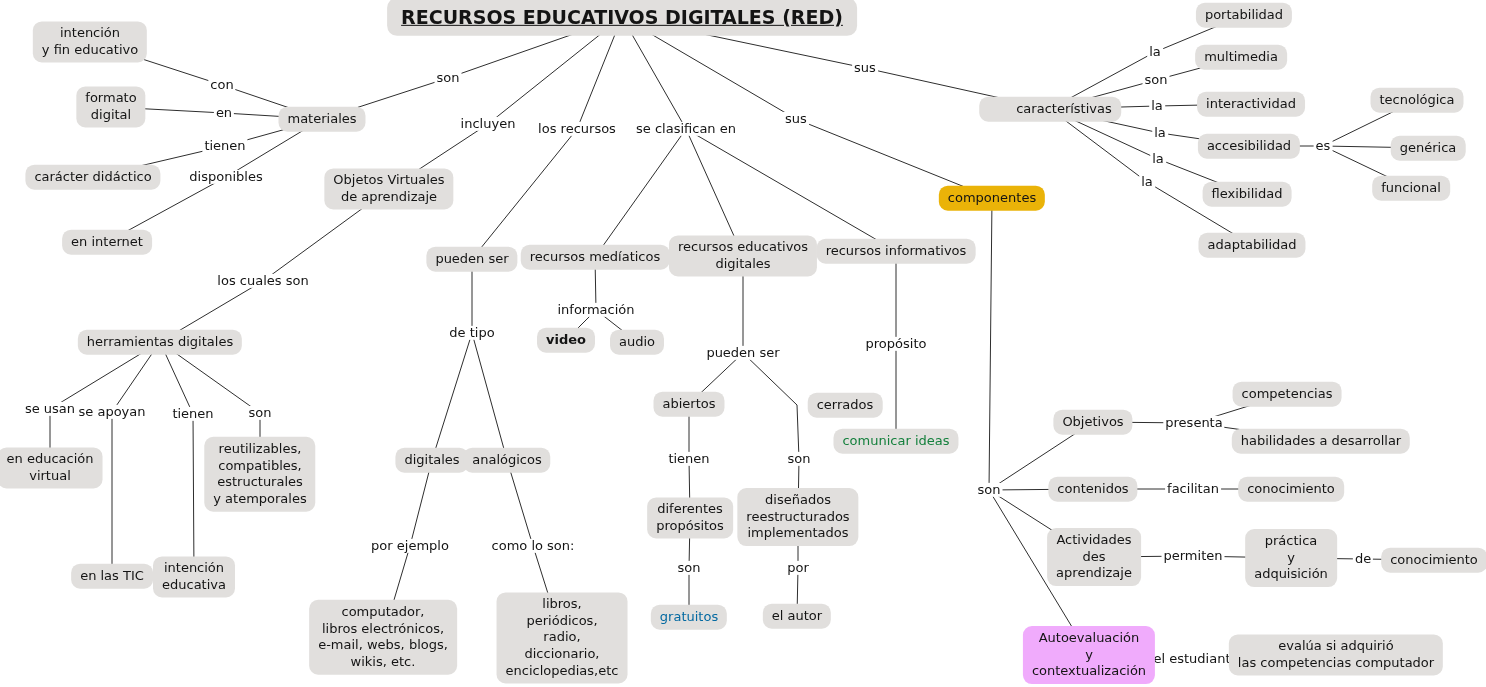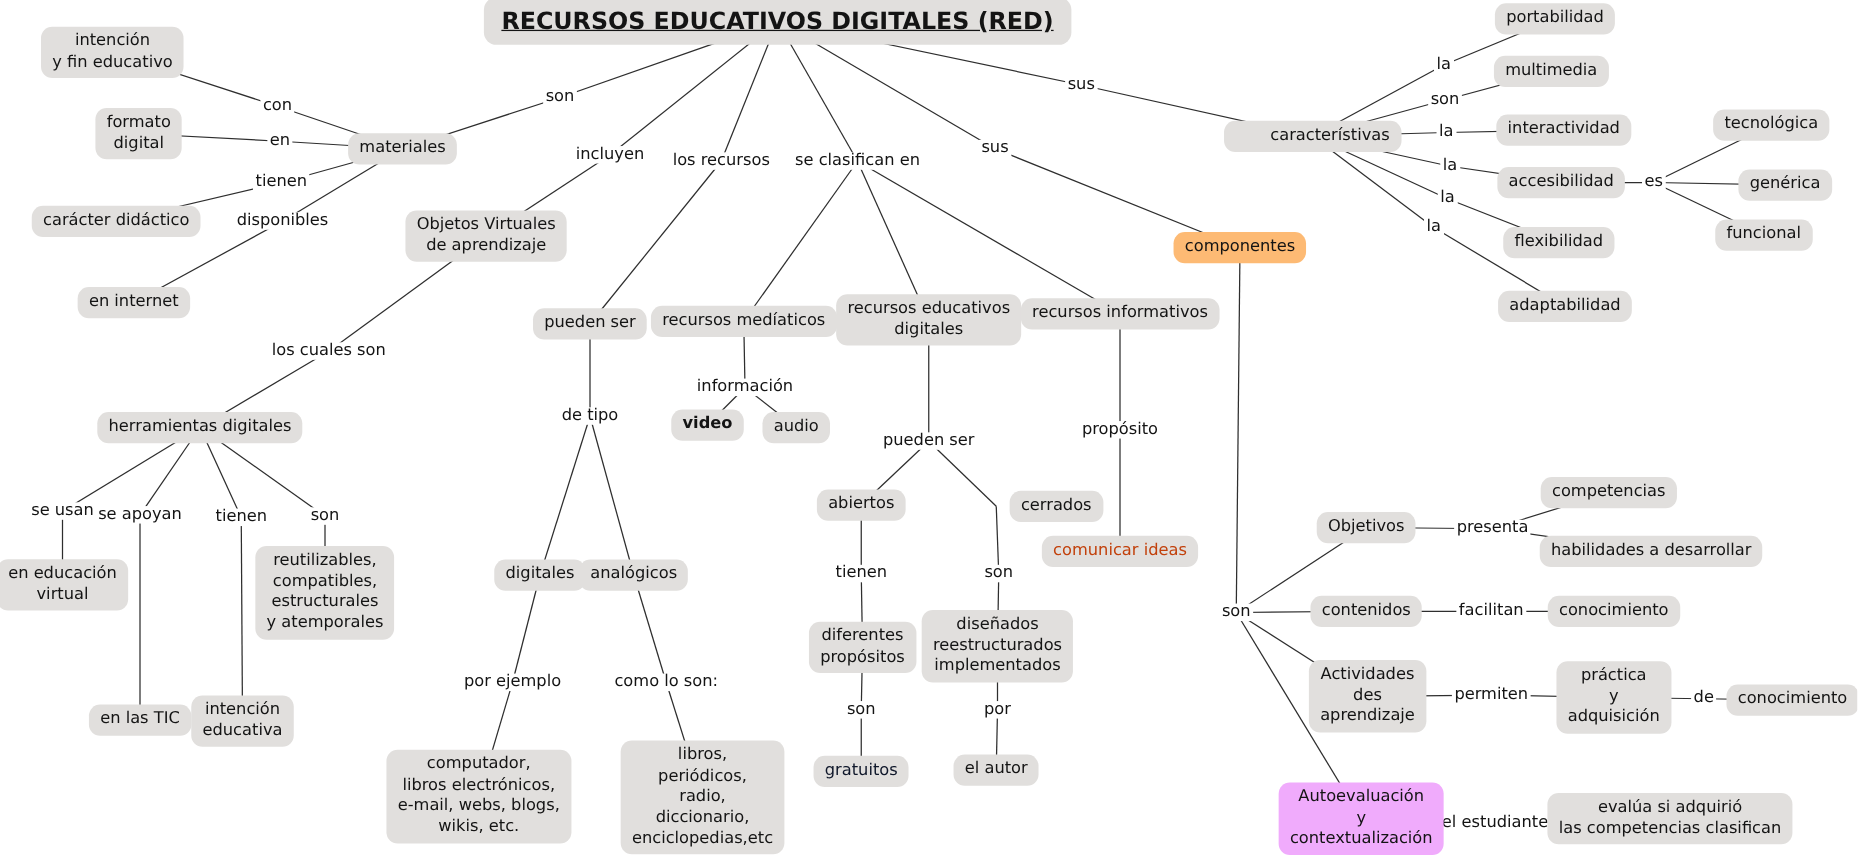--- a/index.html
+++ b/index.html
@@ -202,48 +202,48 @@
 wikis, etc.</div>
     <div class="node" style="left: 595px; top: 257px; background: rgb(225, 223, 221); color: rgb(20, 20, 20);">recursos medíaticos</div>
     <div class="node" style="left: 566px; top: 340px; background: rgb(225, 223, 221); color: rgb(20, 20, 20); font-weight: bold;">video</div>
     <div class="node" style="left: 637px; top: 342px; background: rgb(225, 223, 221); color: rgb(20, 20, 20);">audio</div>
     <div class="node" style="left: 743px; top: 256px; background: rgb(225, 223, 221); color: rgb(20, 20, 20);">recursos educativos
 digitales</div>
     <div class="node" style="left: 689px; top: 404px; background: rgb(225, 223, 221); color: rgb(20, 20, 20);">abiertos</div>
     <div class="node" style="left: 797px; top: 405px; background: rgb(225, 223, 221); color: rgb(20, 20, 20); margin-left: 48px;">cerrados</div>
     <div class="node" style="left: 690px; top: 518px; background: rgb(225, 223, 221); color: rgb(20, 20, 20);">diferentes
 propósitos</div>
-    <div class="node" style="left: 689px; top: 617px; background: rgb(225, 223, 221); color: #0f172a;">gratuitos</div>
+    <div class="node" style="left: 689px; top: 617px; background: rgb(225, 223, 221); color: #0369a1;">gratuitos</div>
     <div class="node" style="left: 798px; top: 517px; background: rgb(225, 223, 221); color: rgb(20, 20, 20);">diseñados
 reestructurados
 implementados</div>
     <div class="node" style="left: 797px; top: 616px; background: rgb(225, 223, 221); color: rgb(20, 20, 20);">el autor</div>
     <div class="node" style="left: 896px; top: 251px; background: rgb(225, 223, 221); color: rgb(20, 20, 20);">recursos informativos</div>
-    <div class="node" style="left: 896px; top: 441px; background: rgb(225, 223, 221); color: #c2410c;">comunicar ideas</div>
+    <div class="node" style="left: 896px; top: 441px; background: rgb(225, 223, 221); color: #15803d;">comunicar ideas</div>
     <div class="node" style="left: 1050px; top: 109px; background: rgb(225, 223, 221); color: rgb(20, 20, 20); padding-left: 37px;">característivas</div>
     <div class="node" style="left: 1244px; top: 15px; background: rgb(225, 223, 221); color: rgb(20, 20, 20);">portabilidad</div>
     <div class="node" style="left: 1241px; top: 57px; background: rgb(225, 223, 221); color: rgb(20, 20, 20);">multimedia</div>
     <div class="node" style="left: 1251px; top: 104px; background: rgb(225, 223, 221); color: rgb(20, 20, 20);">interactividad</div>
     <div class="node" style="left: 1249px; top: 146px; background: rgb(225, 223, 221); color: rgb(20, 20, 20);">accesibilidad</div>
     <div class="node" style="left: 1247px; top: 194px; background: rgb(225, 223, 221); color: rgb(20, 20, 20);">flexibilidad</div>
     <div class="node" style="left: 1252px; top: 245px; background: rgb(225, 223, 221); color: rgb(20, 20, 20);">adaptabilidad</div>
     <div class="node" style="left: 1417px; top: 100px; background: rgb(225, 223, 221); color: rgb(20, 20, 20);">tecnológica</div>
     <div class="node" style="left: 1428px; top: 148px; background: rgb(225, 223, 221); color: rgb(20, 20, 20);">genérica</div>
     <div class="node" style="left: 1411px; top: 188px; background: rgb(225, 223, 221); color: rgb(20, 20, 20);">funcional</div>
-    <div class="node" style="left: 992px; top: 198px; background: #fdba74; color: rgb(20, 20, 20);">componentes</div>
+    <div class="node" style="left: 992px; top: 198px; background: #eab308; color: rgb(20, 20, 20);">componentes</div>
     <div class="node" style="left: 1093px; top: 422px; background: rgb(225, 223, 221); color: rgb(20, 20, 20);">Objetivos</div>
     <div class="node" style="left: 1287px; top: 394px; background: rgb(225, 223, 221); color: rgb(20, 20, 20);">competencias</div>
     <div class="node" style="left: 1321px; top: 441px; background: rgb(225, 223, 221); color: rgb(20, 20, 20);">habilidades a desarrollar</div>
     <div class="node" style="left: 1093px; top: 489px; background: rgb(225, 223, 221); color: rgb(20, 20, 20);">contenidos</div>
     <div class="node" style="left: 1291px; top: 489px; background: rgb(225, 223, 221); color: rgb(20, 20, 20);">conocimiento</div>
     <div class="node" style="left: 1094px; top: 557px; background: rgb(225, 223, 221); color: rgb(20, 20, 20);">Actividades
 des
 aprendizaje</div>
     <div class="node" style="left: 1291px; top: 558px; background: rgb(225, 223, 221); color: rgb(20, 20, 20);">práctica
 y
 adquisición</div>
     <div class="node" style="left: 1434px; top: 560px; background: rgb(225, 223, 221); color: rgb(20, 20, 20);">conocimiento</div>
     <div class="node" style="left: 1089px; top: 655px; background: #f0abfc; color: rgb(20, 20, 20);">Autoevaluación
 y
 contextualización</div>
     <div class="node" style="left: 1336px; top: 655px; background: rgb(225, 223, 221); color: rgb(20, 20, 20);">evalúa si adquirió
-las competencias clasifican</div>
+las competencias computador</div>
   </div>
 
 </body></html>

